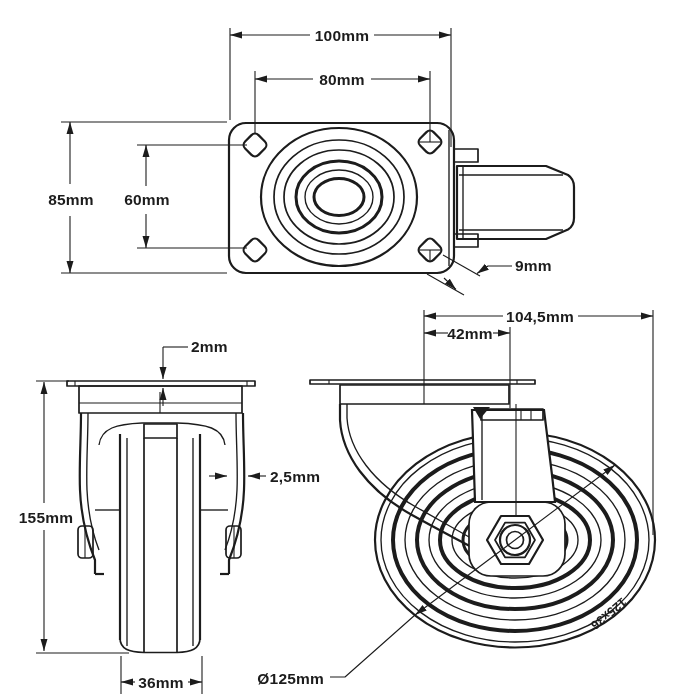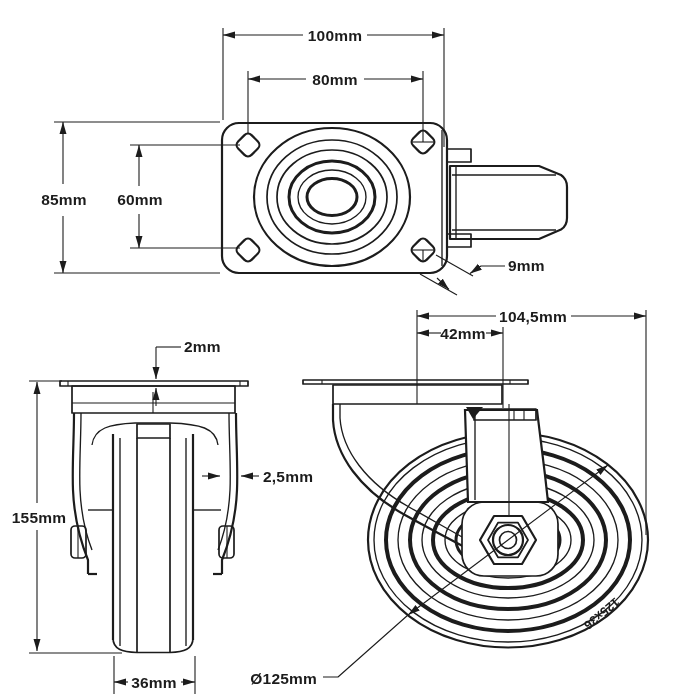--- a/index.html
+++ b/index.html
@@ -1,17 +1,17 @@
 <!DOCTYPE html>
 <html style="--line: #1c1c1c; --bg: #ffffff;"><head>
 <meta charset="utf-8">
 <style>
   :root { --line:#1c1c1c; --bg:#ffffff; }
   html,body { margin:0; padding:0; background:var(--bg); }
-  #stage { width:648px; height:700px; background:var(--bg); position:relative; }
+  #stage { width:648px; height:700px; background:var(--bg); position:relative;margin-left:7px; }
   svg { display:block; }
   .ln  { fill:none; stroke:var(--line); stroke-linejoin:round; stroke-linecap:butt; }
   .w1  { stroke-width:1.1; }
   .w13 { stroke-width:1.35; }
   .w15 { stroke-width:1.7; }
   .w2  { stroke-width:2.2; }
   .w3  { stroke-width:3; }
   .w4  { stroke-width:4; }
   .wfill { fill:var(--bg); stroke:var(--line); }
   .solid  { fill:var(--line); stroke:none; }

